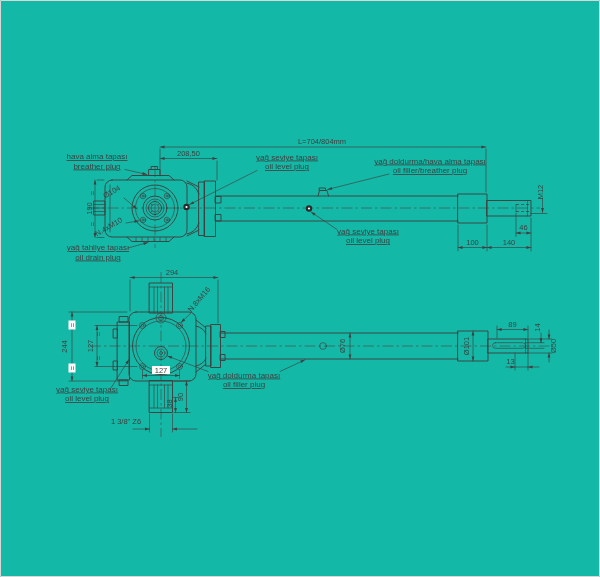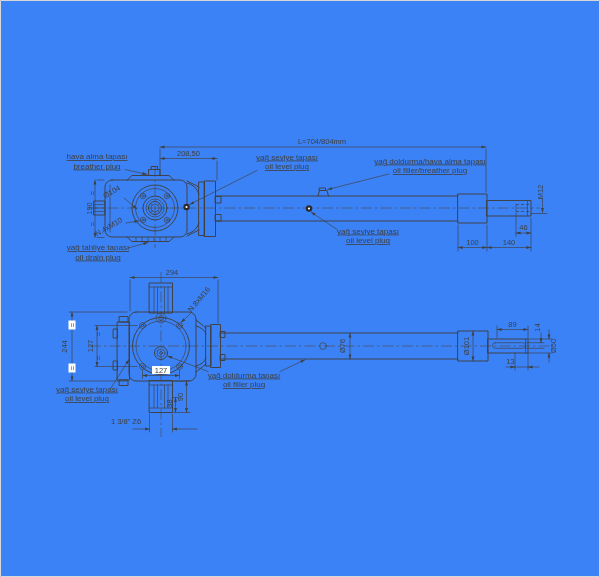--- a/index.html
+++ b/index.html
@@ -1,16 +1,16 @@
 <!DOCTYPE html>
 <html><head>
 <meta charset="utf-8">
 <style>
   html,body{margin:0;padding:0;background:#ffffff;}
-  .canvas{position:relative;width:600px;height:577px;background:#3b82f6;overflow:hidden;}
+  .canvas{position:relative;width:600px;height:577px;background:#14b8a6;overflow:hidden;}
   svg{position:absolute;left:0;top:0;}
   svg *{vector-effect:non-scaling-stroke;}
   .ln{fill:none;stroke:#3f3f3f;stroke-width:0.95;stroke-linejoin:round;stroke-linecap:round;}
   .tn{fill:none;stroke:#3f3f3f;stroke-width:0.65;stroke-linecap:round;}
   .cl{fill:none;stroke:#4a4a4a;stroke-width:0.65;stroke-dasharray:11 3 2.5 3;}
   .dsh{fill:none;stroke:#3f3f3f;stroke-width:0.7;stroke-dasharray:3 2;}
   .dot{fill:#2b2b2b;stroke:none;}
   .wbg{fill:#ffffff;stroke:none;}
   text{fill:#3f3f3f;font-family:"Liberation Sans",sans-serif;}
   .lbl{font-size:8px;text-decoration:underline;}

